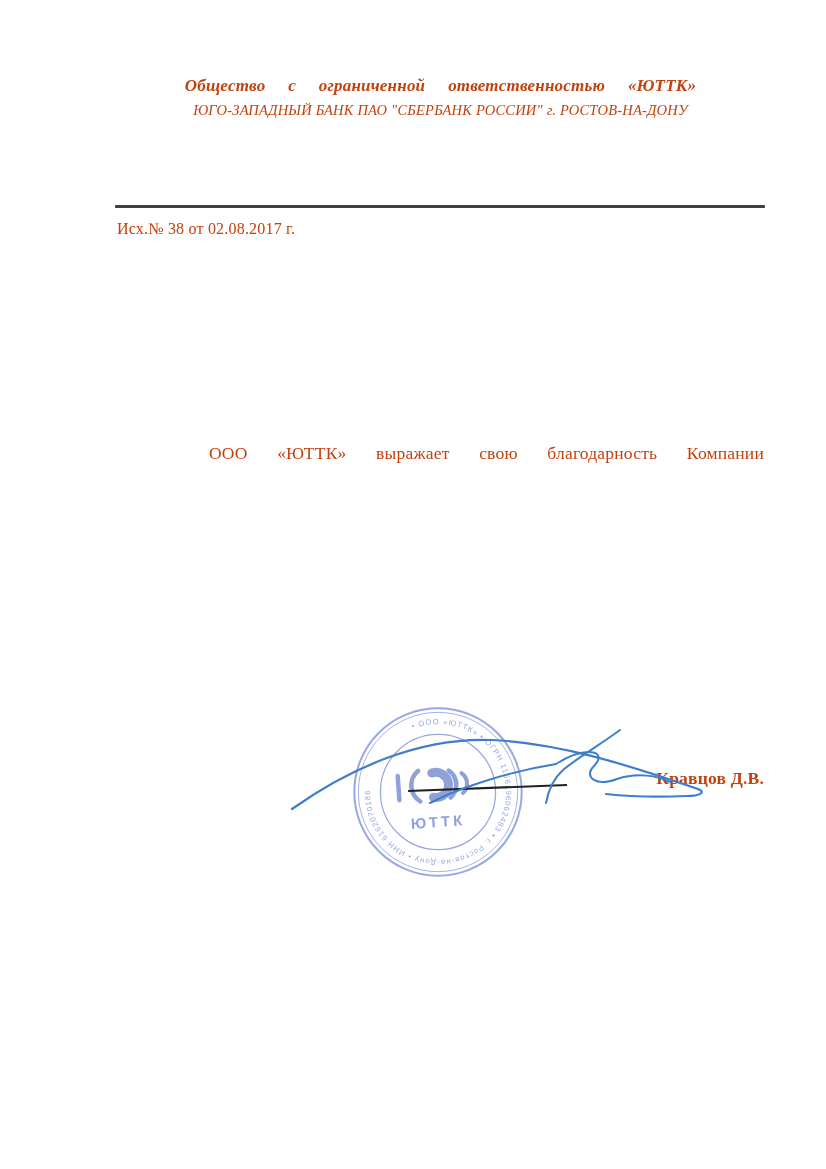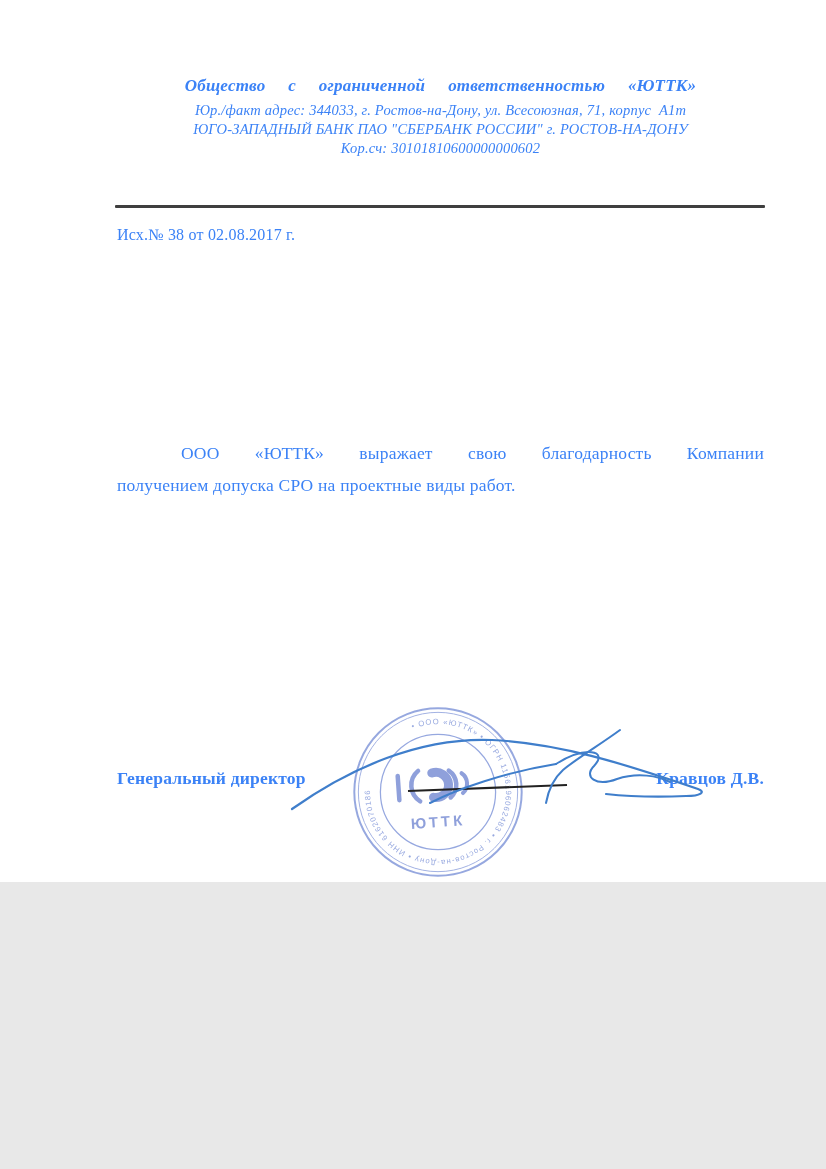--- a/index.html
+++ b/index.html
@@ -1,22 +1,22 @@
 <!DOCTYPE html>
 <html><head>
 <meta charset="utf-8">
 <style>
   html,body{margin:0;padding:0;background:#e8e8e8;}
   .page{
     position:relative;
-    width:826px;height:882px;
+    width:826px;height:1169px;
     margin:0 auto;
     background:#ffffff;
     font-family:"Liberation Serif", serif;
-    color:#3b82f6;
+    color:#c2410c;
     overflow:hidden;
   }
   
   .letterhead{
     position:absolute;left:117px;top:76px;width:647px;
     text-align:center;
   }
   .company-title{
     font-size:17px;font-weight:bold;font-style:italic;
     word-spacing:7px;letter-spacing:.2px;
@@ -25,30 +25,30 @@
   .head-line{
     font-size:14.5px;font-style:italic;line-height:19px;
     white-space:pre-wrap;letter-spacing:.2px;
   }
   .head-rule{
     position:absolute;left:115px;top:205px;width:650px;height:3px;
     background:#3f3f3f;border-radius:1px;
   }
   
   .ref-line{
-    position:absolute;left:117px;top:226px;
+    position:absolute;left:117px;top:220px;
     font-size:16px;letter-spacing:.2px;
   }
   
   .body-block{
     position:absolute;left:117px;top:437px;width:647px;
     font-size:17.5px;line-height:32px;letter-spacing:.2px;
   }
   .body-line{white-space:normal;}
-  .jl{text-align:justify;text-align-last:justify;}
+  .jl{text-align:justify;text-align-last:justify;margin-left:28px;}
   .indent{text-indent:64px;}
   
   .sig-title{
     position:absolute;left:117px;top:768px;
     font-size:17.5px;font-weight:bold;letter-spacing:.2px;
   }
   .sig-name{
     position:absolute;right:62px;top:768px;
     font-size:17.5px;font-weight:bold;letter-spacing:.2px;
   }
@@ -64,34 +64,30 @@
     pointer-events:none;
   }
 </style>
 </head>
 <body>
 
 <div class="page">
 
   <div class="letterhead">
     <div class="company-title">Общество  с  ограниченной  ответственностью  «ЮТТК»</div>
-    <div class="head-line">Юр./факт адрес: 344033, г. Ростов-на-Дону, ул. Всесоюзная, 71, корпус  А1т</div>
     <div class="head-line">ЮГО-ЗАПАДНЫЙ БАНК ПАО "СБЕРБАНК РОССИИ" г. РОСТОВ-НА-ДОНУ</div>
-    <div class="head-line">Кор.сч: 30101810600000000602</div>
   </div>
   <div class="head-rule"></div>
 
   <div class="ref-line">Исх.№ 38 от 02.08.2017 г.</div>
 
   <div class="body-block">
     <div class="body-line jl indent">ООО «ЮТТК» выражает свою благодарность Компании</div>
-    <div class="body-line">получением допуска СРО на проектные виды работ.</div>
   </div>
 
-  <div class="sig-title">Генеральный директор</div>
   <div class="sig-name">Кравцов Д.В.</div>
 
   <svg class="stamp" viewBox="0 0 200 200">
     <g fill="none" stroke="#8ea1dd">
       <circle cx="100" cy="100" r="93" stroke-width="2.2"></circle>
       <circle cx="100" cy="100" r="88.5" stroke-width="1"></circle>
       <circle cx="100" cy="100" r="64" stroke-width="1.4"></circle>
     </g>
     <defs>
       <path id="ringpath" d="M 100,24.5 A 75.5,75.5 0 1 1 99.9,24.5"></path>

